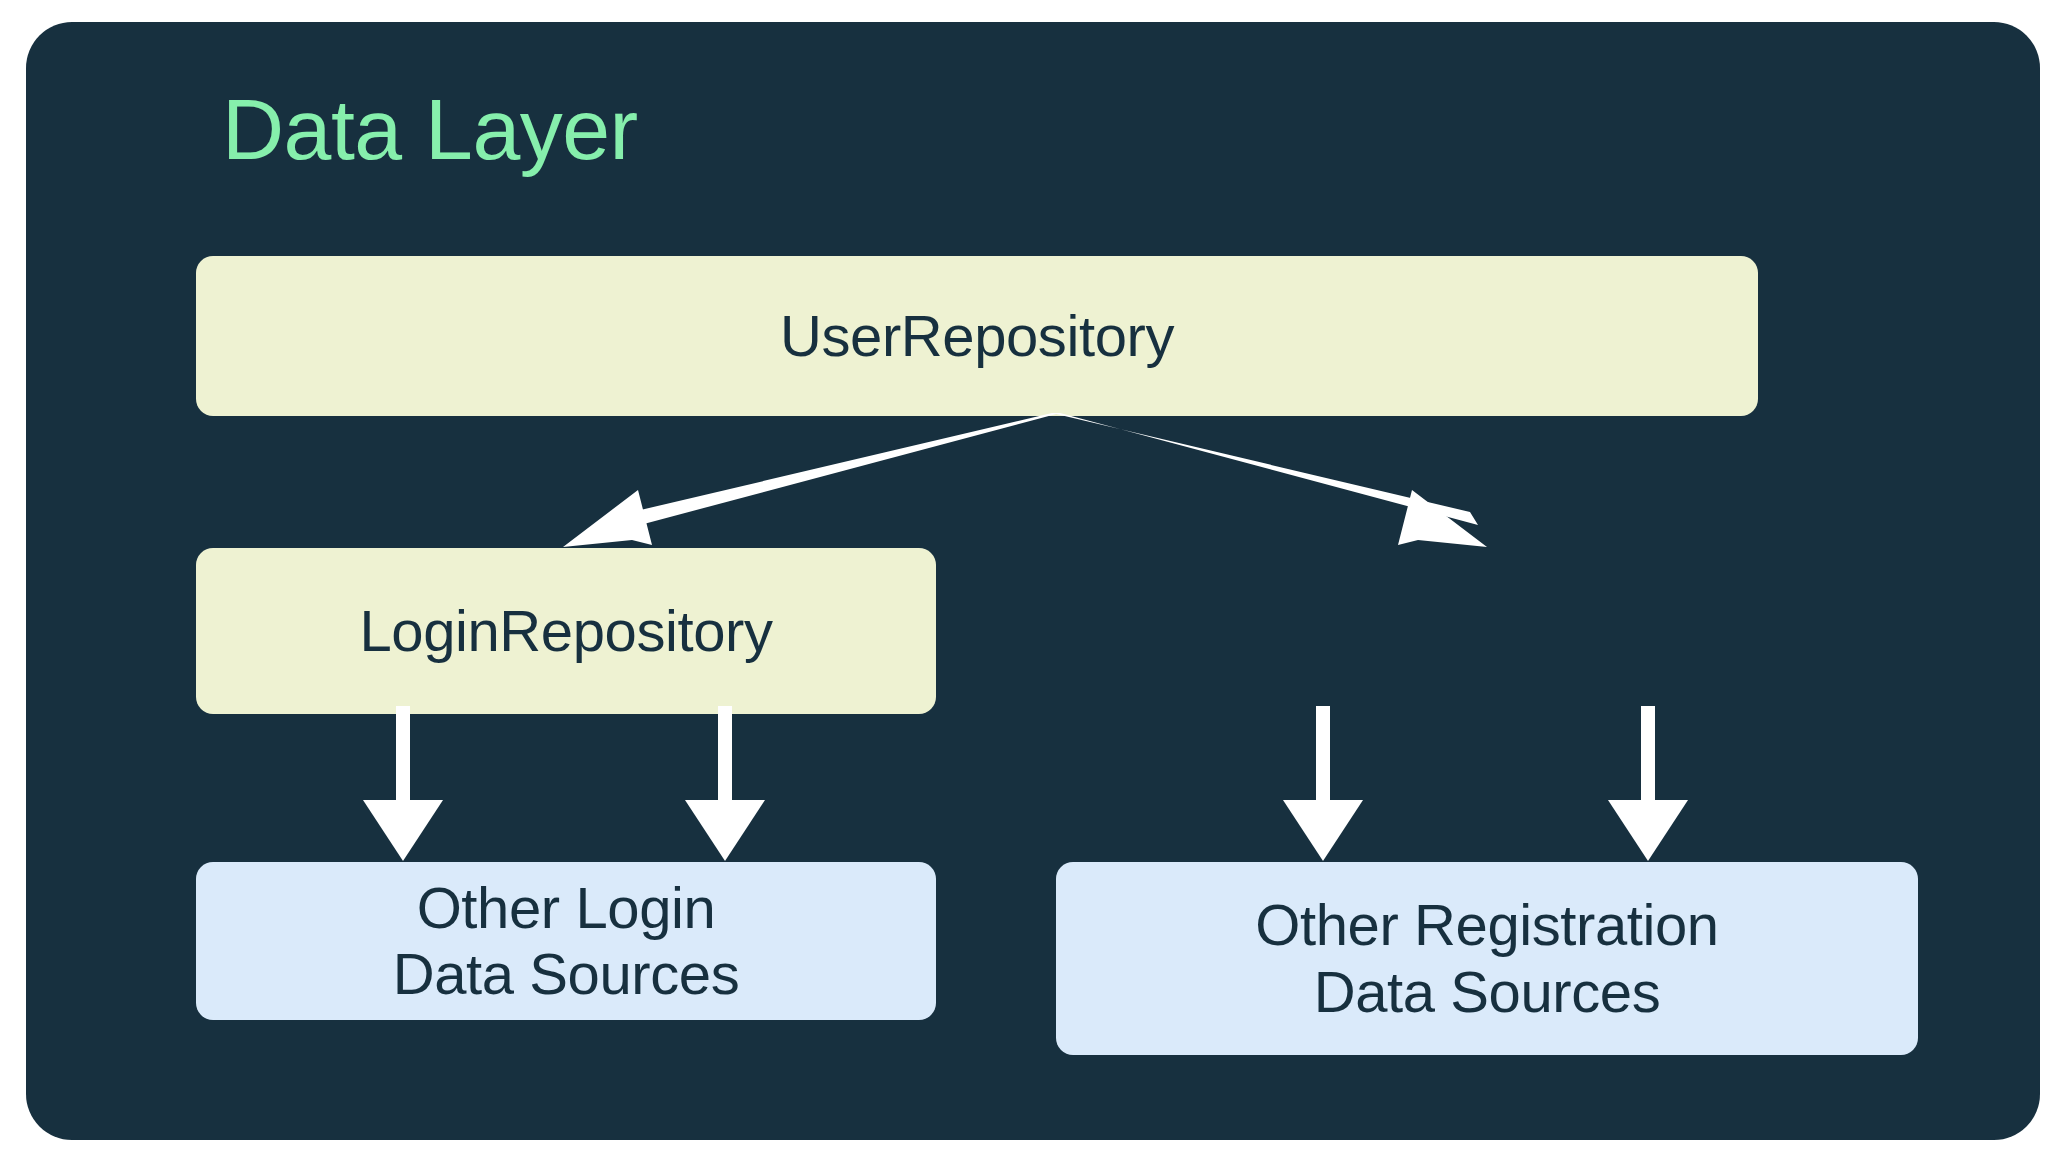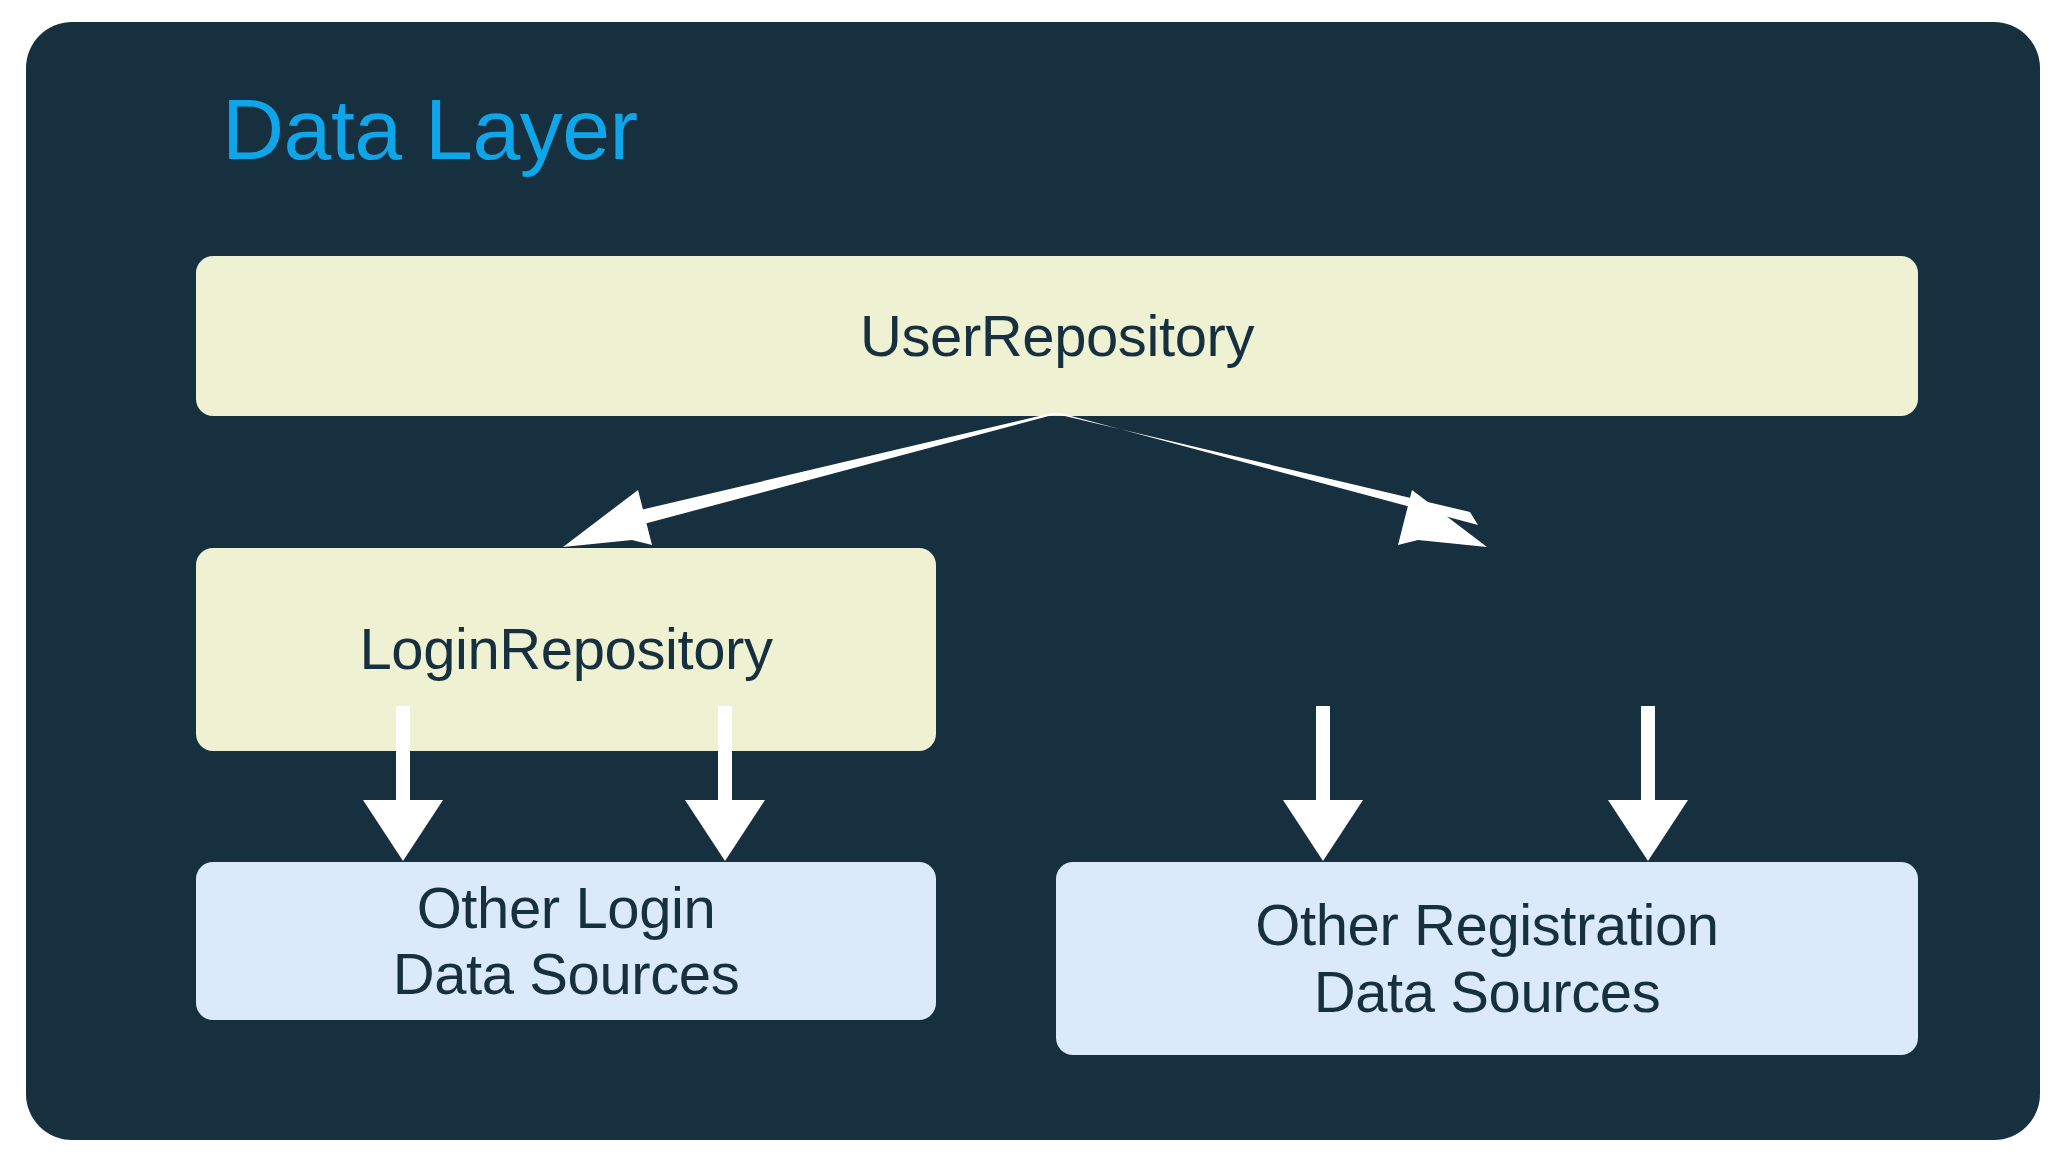--- a/index.html
+++ b/index.html
@@ -30,21 +30,21 @@
     height: 1118px;
     background: #17303f;
     border-radius: 46px;
     box-sizing: border-box;
   }
 
   .layer-title {
     position: absolute;
     left: 196px;
     top: 62px;
-    color: #0ea5e9;
+    color: #86efac;
     font-size: 86px;
     font-weight: 400;
     line-height: 1.05;
     letter-spacing: -0.5px;
     white-space: nowrap;
   }
 
   
   .node {
     position: absolute;
@@ -59,24 +59,24 @@
     font-weight: 400;
     line-height: 1.14;
     letter-spacing: -0.4px;
     white-space: pre-line;
   }
 
   .node-repo      { background: #eef2d2; }
   .node-datasource{ background: #daeafa; text-align: center; }
 
   #node-user-repository {
-    left: 196px;  top: 256px;  width: 1722px; height: 160px;
+    left: 196px;  top: 256px;  width: 1562px; height: 160px;
   }
   #node-login-repository {
-    left: 196px;  top: 548px;  width: 740px;  height: 203px;
+    left: 196px;  top: 548px;  width: 740px;  height: 166px;
   }
   #node-registration-repository {
     left: 1056px; top: 548px;  width: 862px;  height: 158px;
   }
   #node-other-login-data-sources {
     left: 196px;  top: 862px;  width: 740px;  height: 158px;
   }
   #node-other-registration-data-sources {
     left: 1056px; top: 862px;  width: 862px;  height: 193px;
   }

